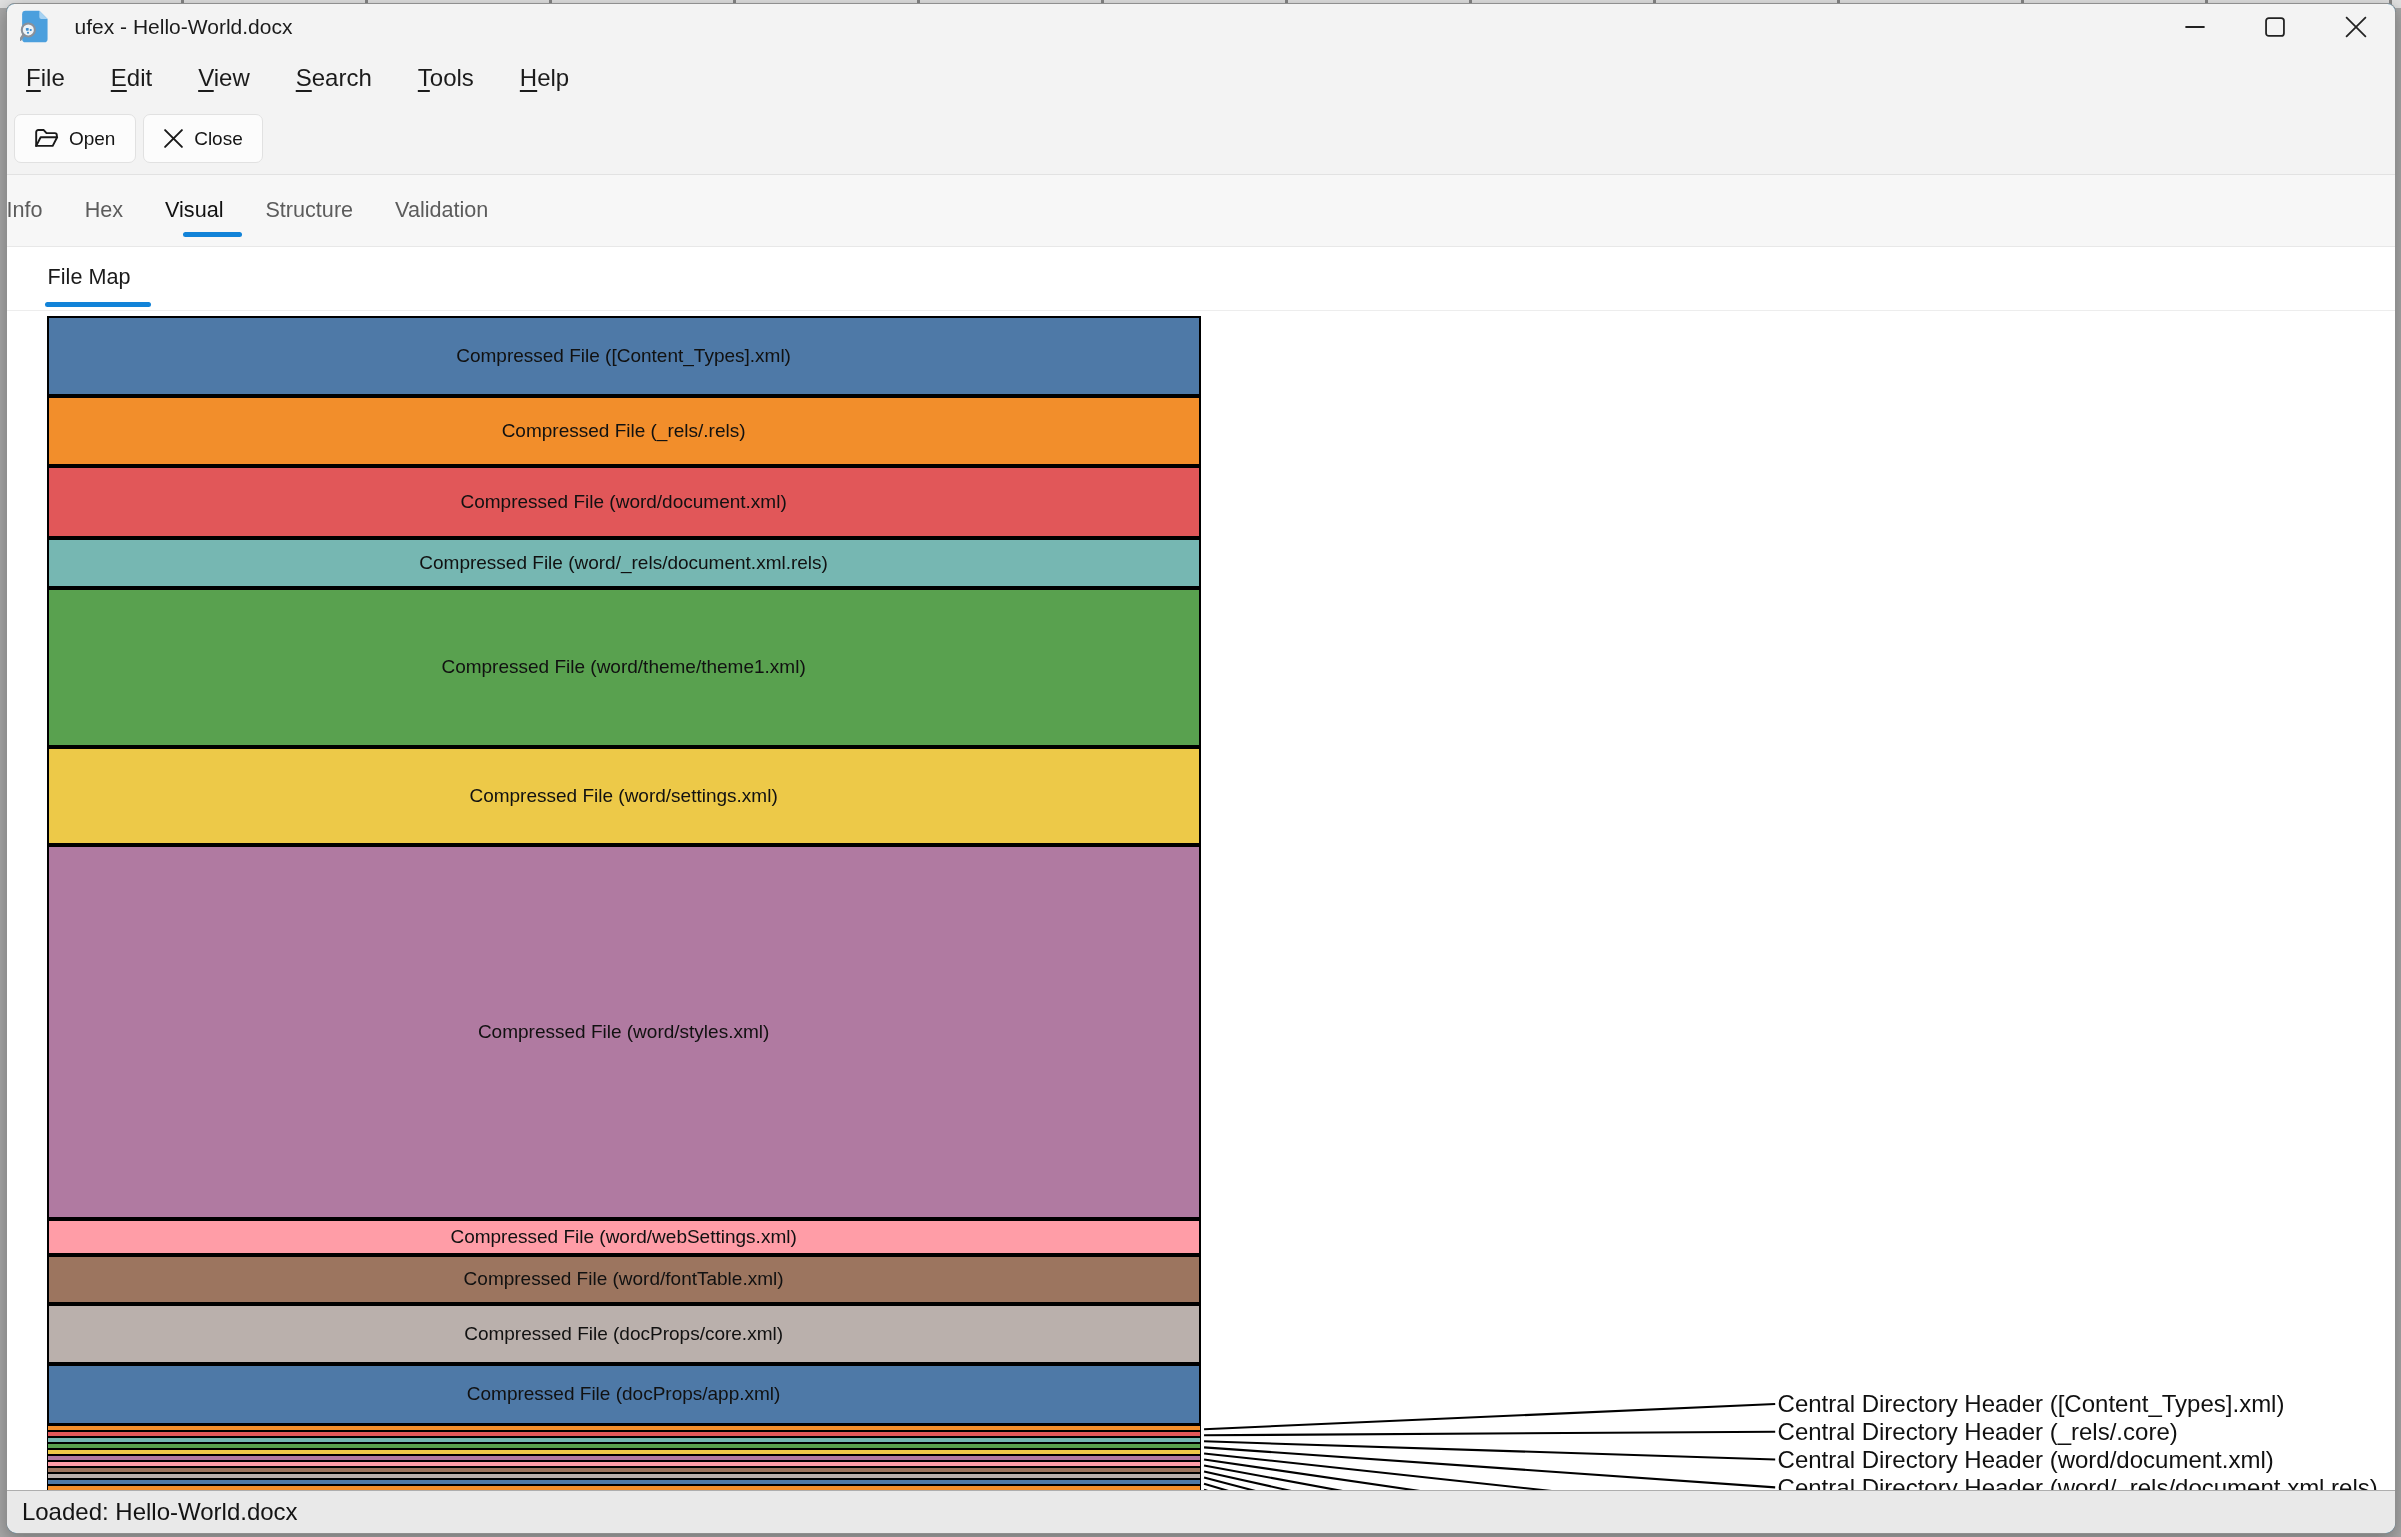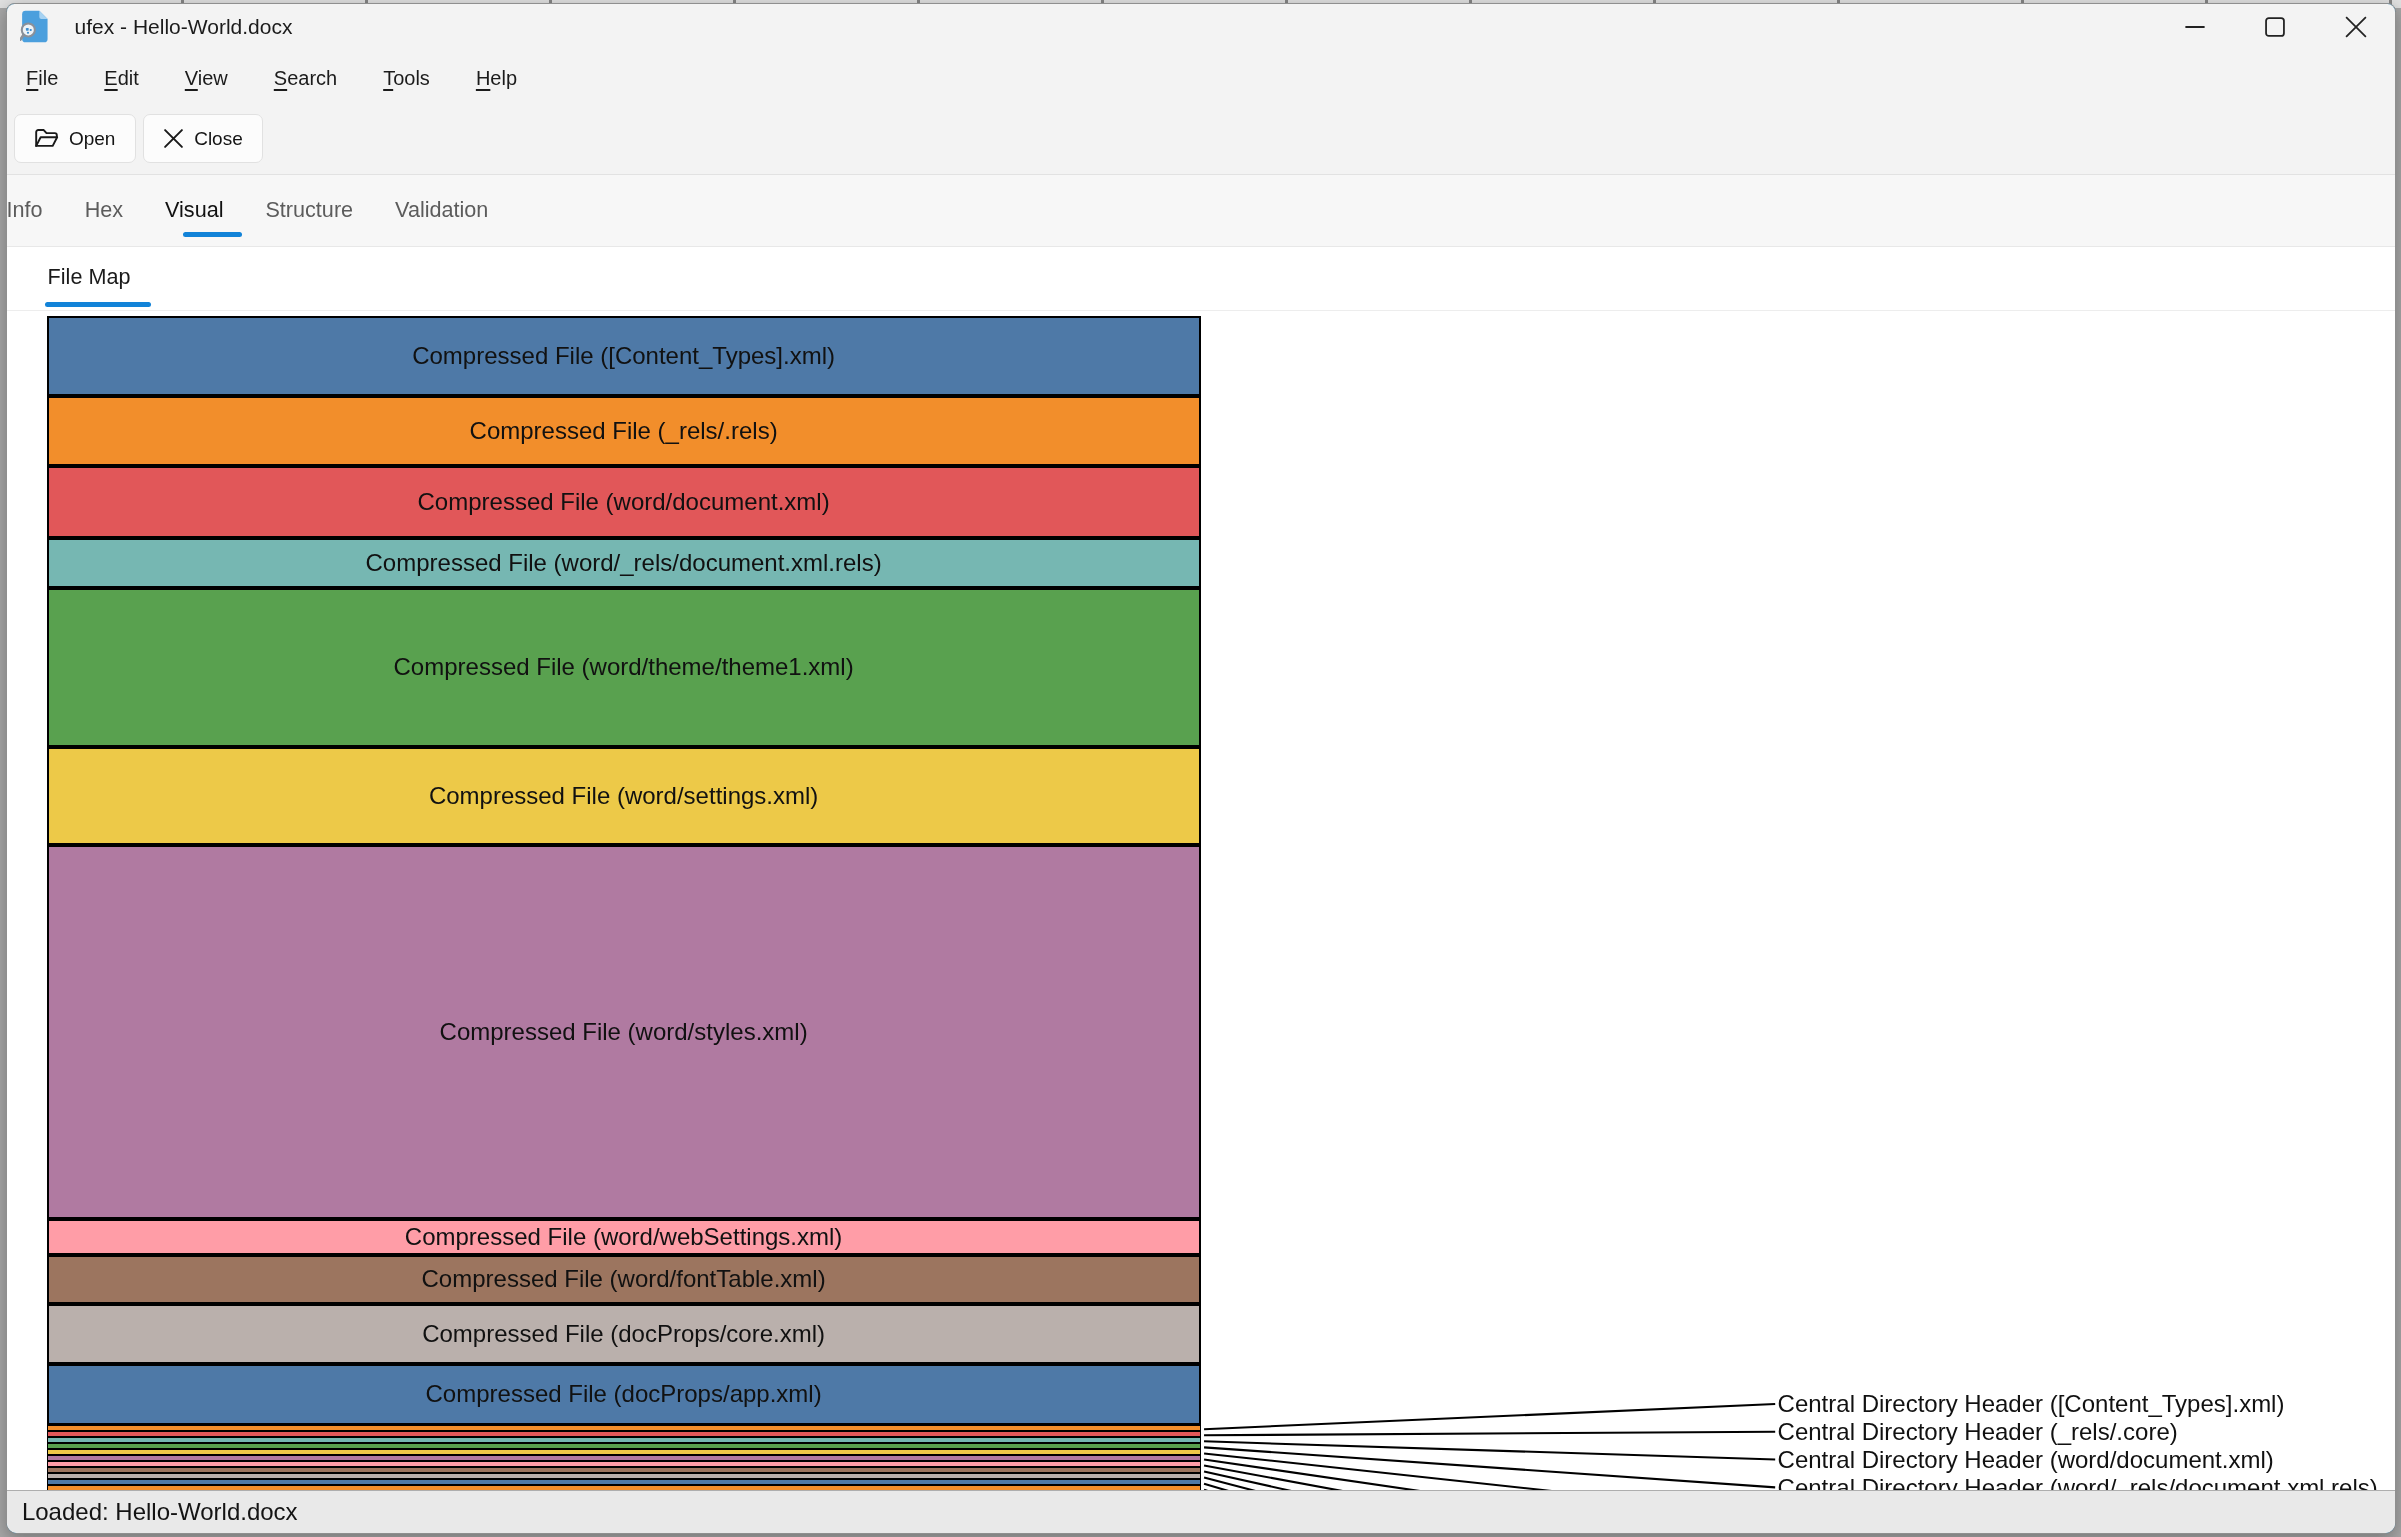--- a/index.html
+++ b/index.html
@@ -31,21 +31,21 @@
   }
   .caption-buttons { position:absolute; right:5.6px; top:1.4px; height:43px; display:flex; gap:14.6px; align-items:center; }
   .caption-btn { width:66px; height:40px; display:flex; align-items:center; justify-content:center; background:transparent; border:none; }
   .caption-btn svg { display:block; }
   
   .menubar {
     position:absolute; left:0; top:46px; width:100%; height:57px; background:#f3f3f3;
     display:flex; align-items:center; padding-left:19.5px;
   }
   .menu-item {
-    display:block; font-size:20px; color:#1b1b1b; margin-right:46px; white-space:nowrap;
+    display:block; font-size:24px; color:#1b1b1b; margin-right:46px; white-space:nowrap;
   }
   .menu-item::first-letter { text-decoration:underline; text-underline-offset:3.5px; }
   
   .toolbar {
     position:absolute; left:0; top:103px; width:100%; height:68px; background:#f3f3f3;
     border-bottom:1.4px solid #e2e2e2; display:flex; align-items:flex-start; gap:7px;
     padding:7.7px 0 0 7px;
   }
   .tool-btn {
     height:49px; display:flex; align-items:center; gap:9.8px; padding:0 19.5px;
@@ -70,21 +70,21 @@
   }
   .subtab { position:absolute; left:41px; top:0; height:59px; line-height:59px; font-size:21.6px; color:#1b1b1b; }
   .subtab-underline { position:absolute; left:38px; top:55px; width:106px; height:5.6px; border-radius:2.8px; background:#1283d8; }
   
   .canvas { position:absolute; left:0; top:307px; width:100%; bottom:0; background:#ffffff; }
   .fm-column { position:absolute; left:40px; top:4.9px; width:1154px; }
   .fm-block {
     width:100%; border:2.1px solid #000; display:flex; align-items:center; justify-content:center;
     overflow:hidden;
   }
-  .fm-label { font-size:24px; color:#111; white-space:nowrap;text-align:right; }
+  .fm-label { font-size:19px; color:#111; white-space:nowrap;text-align:right; }
   .fm-strip { width:100%; height:6px; border:1.4px solid #000; }
   .fan-svg { position:absolute; left:1195px; top:1077px; pointer-events:none; }
   .callout {
     position:absolute; left:1771px; transform:translateY(-50%);
     font-size:24px; color:#111; white-space:nowrap;
   }
   
   .statusbar {
     position:absolute; left:0; bottom:0; width:100%; height:43px; background:#e9e9e9;
     border-top:1.4px solid #aeaeae; z-index:10; display:flex; align-items:center; padding-left:15.3px;

